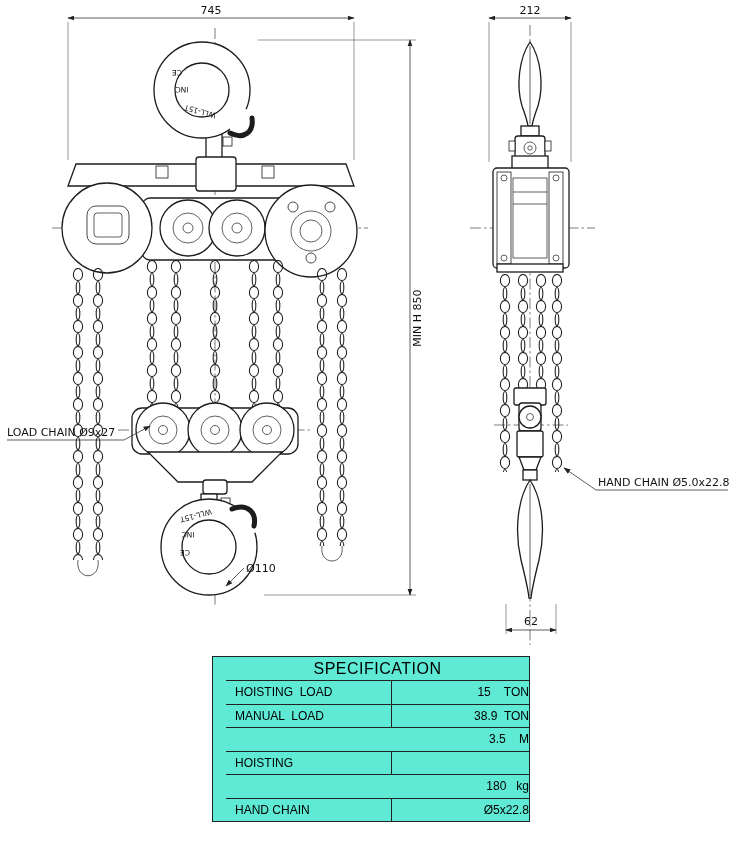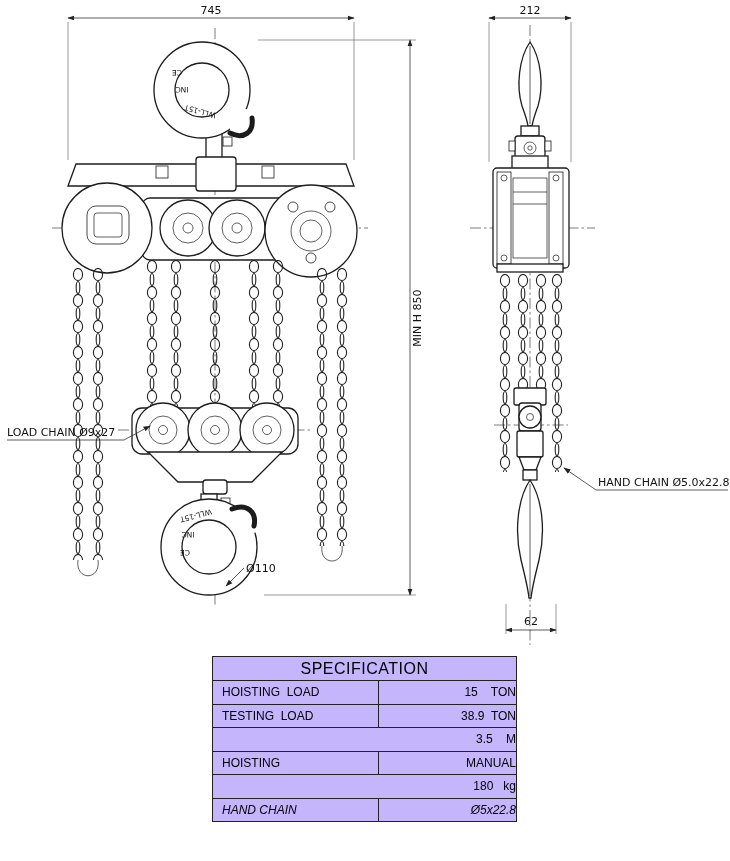--- a/index.html
+++ b/index.html
@@ -10,24 +10,24 @@
   .thin{fill:none;stroke:#1c1c1c;stroke-width:0.7;}
   .thinw{fill:#fff;stroke:#1c1c1c;stroke-width:0.8;}
   .dim{fill:none;stroke:#333;stroke-width:0.8;}
   .ext{fill:none;stroke:#555;stroke-width:0.6;}
   .cl{fill:none;stroke:#444;stroke-width:0.7;stroke-dasharray:11 3 2.5 3;}
   .tip{fill:none;stroke:#1c1c1c;stroke-width:5;stroke-linecap:round;}
   .wf{fill:#fff;stroke:none;}
   text.t{font:11px "DejaVu Sans",sans-serif;fill:#111;}
   text.m{font:7.5px "DejaVu Sans",sans-serif;fill:#111;}
   
-  .spec{position:absolute;left:212px;top:656px;width:303px;border:1.5px solid #222;background:#c4b5fd;}
+  .spec{position:absolute;left:212px;top:656px;width:303px;border:1.5px solid #222;background:#5eead4;padding-left:13px;}
   .spec-title{text-align:center;font-size:16px;line-height:23px;border-bottom:1px solid #222;letter-spacing:.5px;}
   .spec-row{display:flex;border-bottom:1px solid #222;}
-  .spec-row:last-child{border-bottom:none;font-style:italic;}
+  .spec-row:last-child{border-bottom:none;}
   .cell{font-size:12px;line-height:22.5px;white-space:pre;}
   .cell.label{width:156px;border-right:1px solid #222;padding-left:9px;}
   .cell.value{flex:1;text-align:right;}
 </style>
 </head>
 <body>
 
 <div class="sheet">
 
 <svg width="730" height="650" viewBox="0 0 730 650">
@@ -254,29 +254,28 @@
 </svg>
 
   <div class="spec">
     <div class="spec-title">SPECIFICATION</div>
 
     <div class="spec-row">
       <div class="cell label">HOISTING  LOAD</div>
       <div class="cell value">15    TON</div>
     </div>
     <div class="spec-row">
-      <div class="cell label">TESTING  LOAD</div>
+      <div class="cell label">MANUAL  LOAD</div>
       <div class="cell value">38.9  TON</div>
     </div>
     <div class="spec-row">
       <div class="cell value">3.5    M</div>
     </div>
     <div class="spec-row">
       <div class="cell label">HOISTING</div>
-      <div class="cell value">MANUAL</div>
     </div>
     <div class="spec-row">
       <div class="cell value">180   kg</div>
     </div>
     <div class="spec-row">
       <div class="cell label">HAND CHAIN</div>
       <div class="cell value">Ø5x22.8</div>
     </div>
   </div>
 

